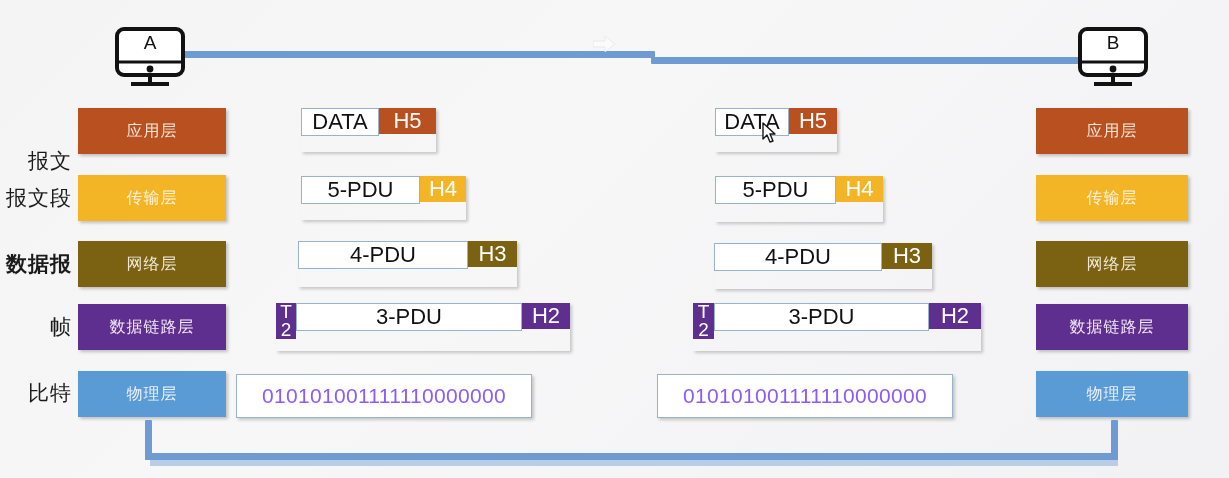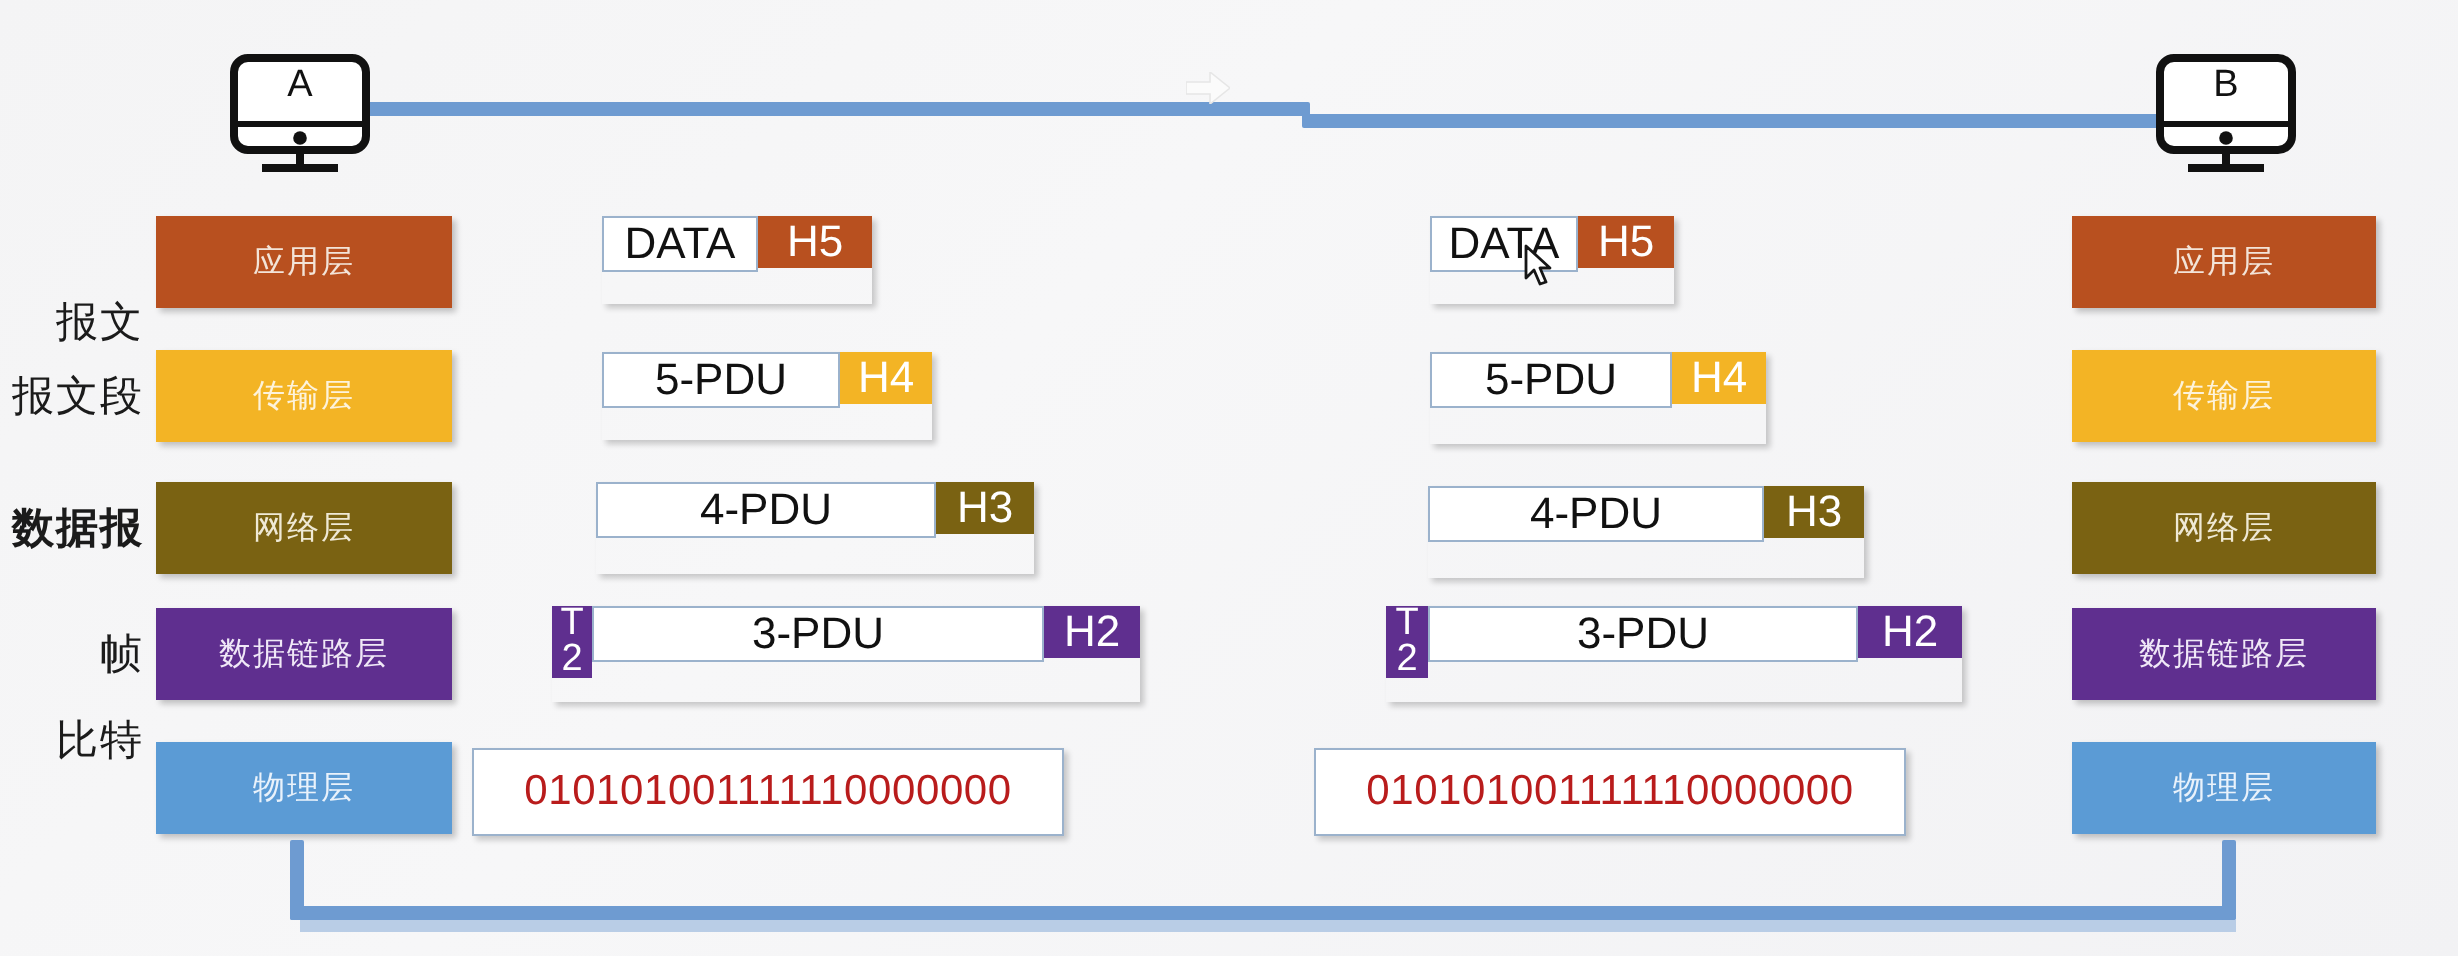--- a/index.html
+++ b/index.html
@@ -95,21 +95,21 @@
     line-height: 0.95;
     box-sizing: border-box;
   }
   .pdu-bits {
     background: #ffffff;
     border: 1px solid #9bb2cc;
     display: flex;
     align-items: center;
     justify-content: center;
     font-size: 21px;
-    color: #b91c1c;
+    color: #8b5cf6;
     box-sizing: border-box;
     letter-spacing: 0.3px;
     white-space: nowrap;
   }
 
   
   .cursor {
     position: absolute;
     pointer-events: none;
   }
@@ -143,21 +143,21 @@
       <line x1="18" y1="58" x2="56" y2="58" stroke="#111111" stroke-width="4"></line>
     </svg>
     <div style="position:absolute; left:0; top:6px; width:74px; text-align:center;
                 font-size:19px; color:#111111;">B</div>
   </div>
 
   <div class="row-caption" style="left:0px; top:117px; width:72px;margin-top:30px;">报文</div>
   <div class="row-caption" style="left:0px; top:184px; width:72px;">报文段</div>
   <div class="row-caption" style="left:0px; top:250px; width:72px;font-weight:bold;">数据报</div>
   <div class="row-caption" style="left:0px; top:313px; width:72px;">帧</div>
-  <div class="row-caption" style="left:0px; top:356px; width:72px;">比特</div>
+  <div class="row-caption" style="left:0px; top:379px; width:72px;">比特</div>
 
   <div class="layer-block" style="left:78px; top:108px; width:148px; height:46px; background:#b8501f; color:#f3e4d8;">应用层</div>
   <div class="layer-block" style="left:78px; top:175px; width:148px; height:46px; background:#f3b425; color:#fdf3dc;">传输层</div>
   <div class="layer-block" style="left:78px; top:241px; width:148px; height:46px; background:#7a6212; color:#efe9d5;">网络层</div>
   <div class="layer-block" style="left:78px; top:304px; width:148px; height:46px; background:#5f2f8f; color:#f0e8f7;">数据链路层</div>
   <div class="layer-block" style="left:78px; top:371px; width:148px; height:46px; background:#5b9bd5; color:#e9f2fb;">物理层</div>
 
   <div class="layer-block" style="left:1036px; top:108px; width:152px; height:46px; background:#b8501f; color:#f3e4d8;">应用层</div>
   <div class="layer-block" style="left:1036px; top:175px; width:152px; height:46px; background:#f3b425; color:#fdf3dc;">传输层</div>
   <div class="layer-block" style="left:1036px; top:241px; width:152px; height:46px; background:#7a6212; color:#efe9d5;">网络层</div>

